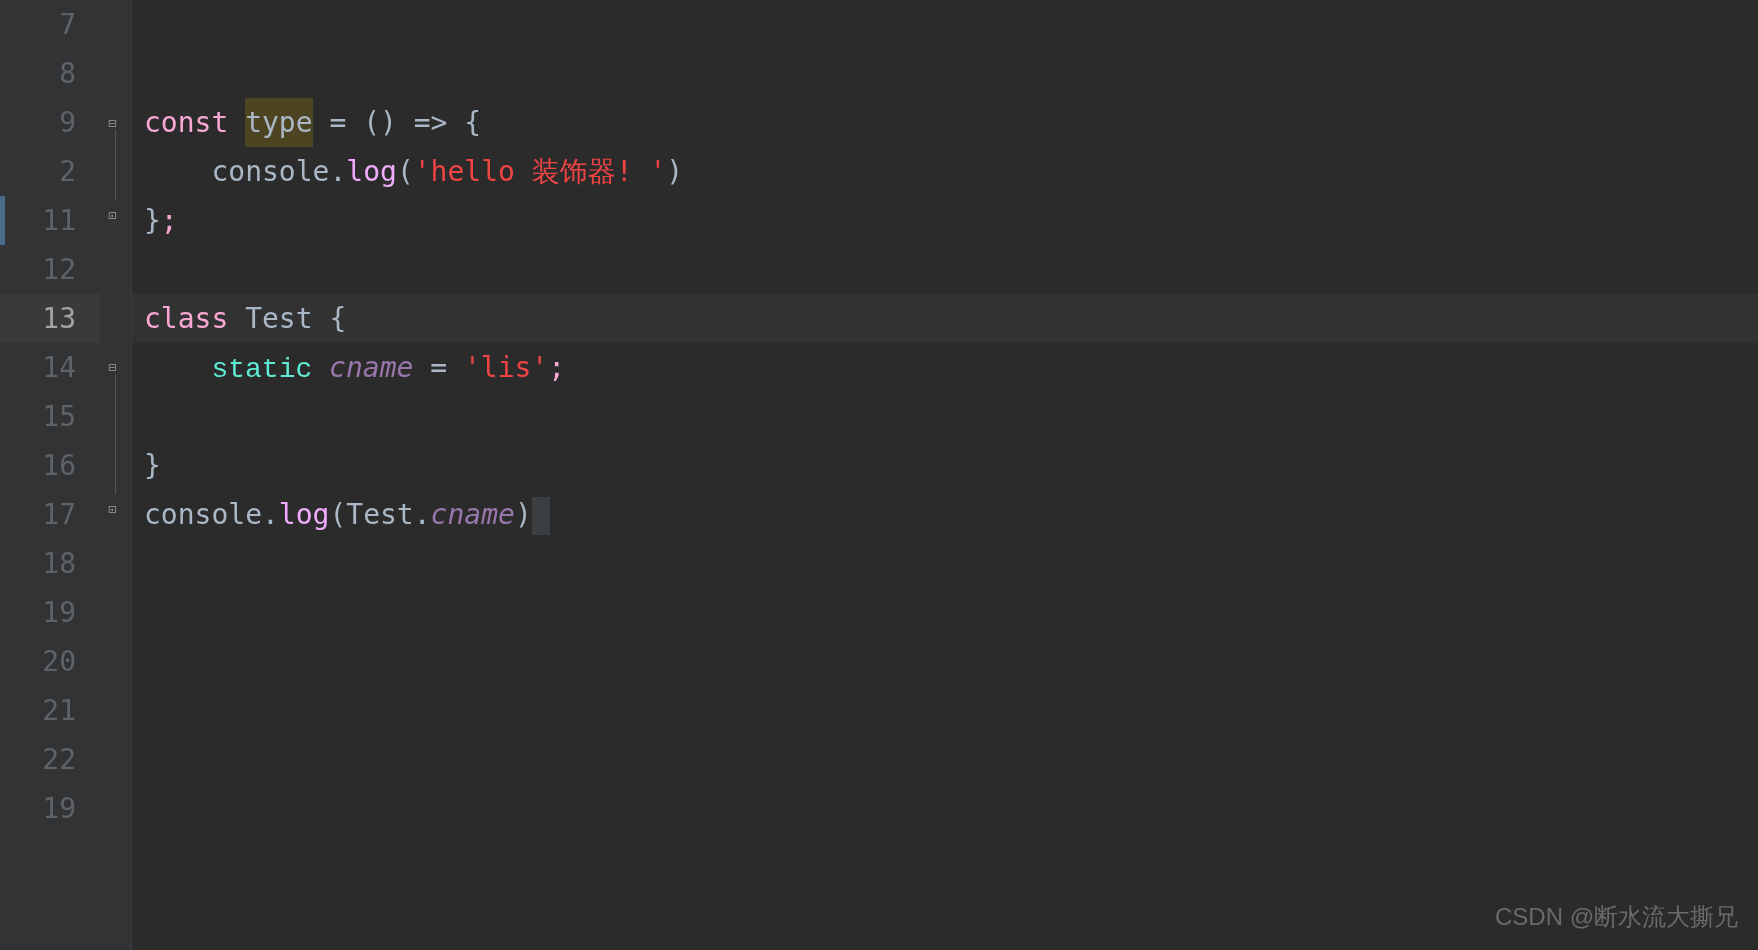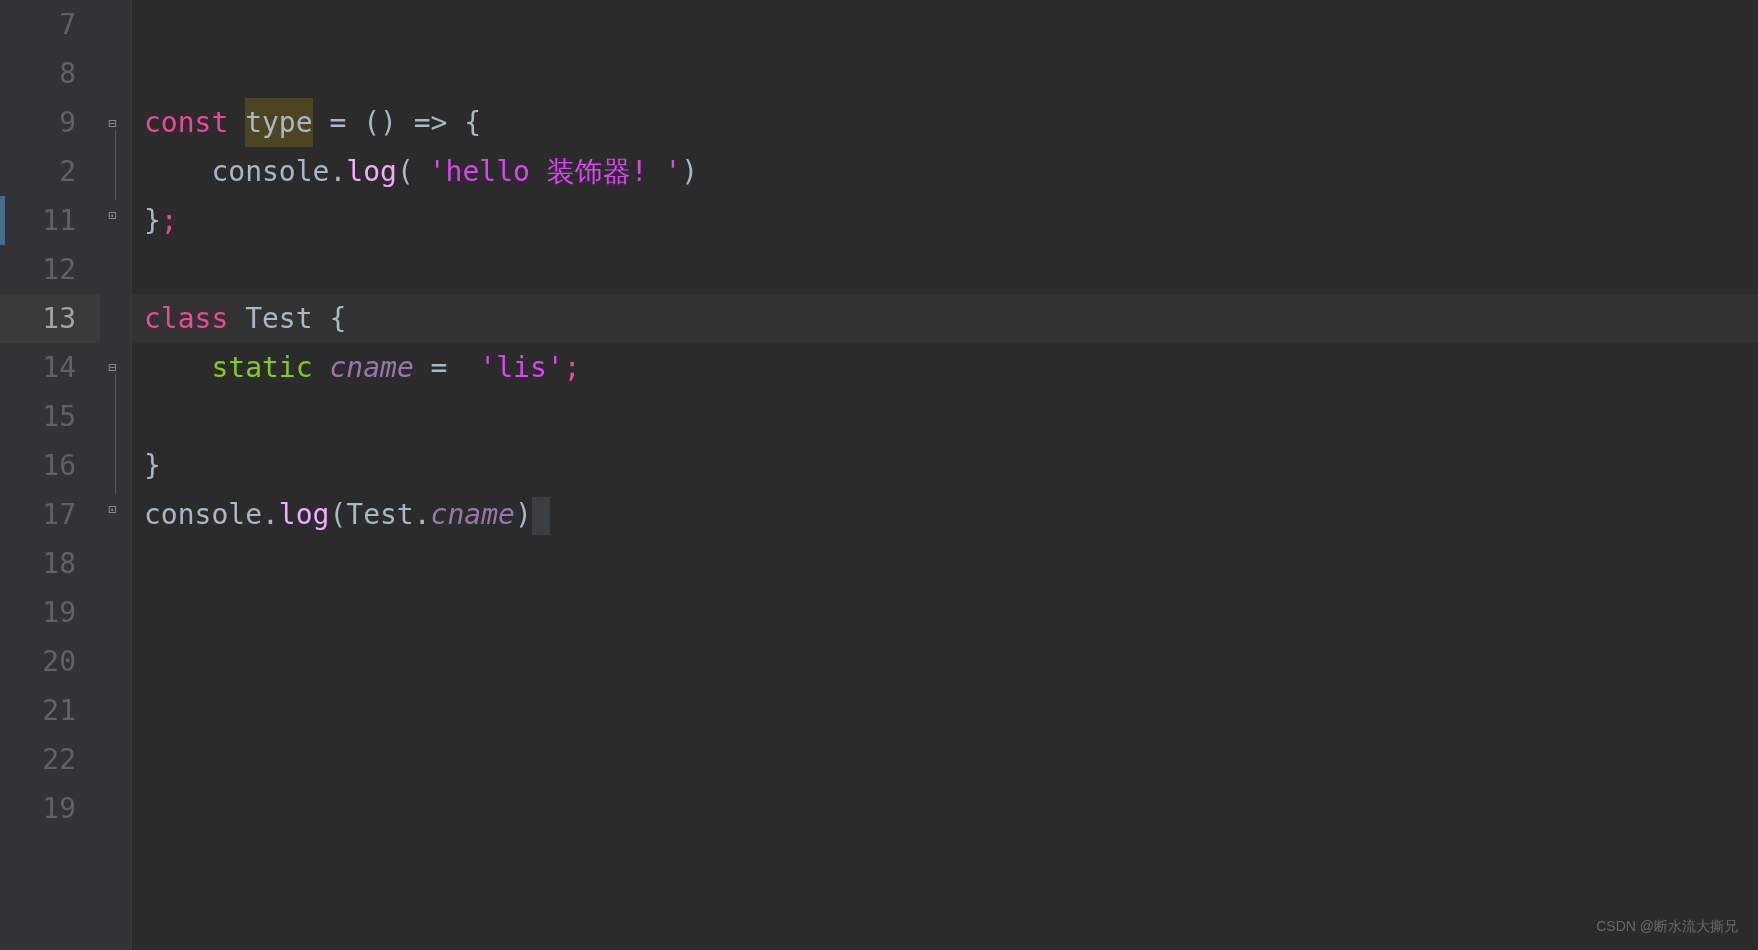--- a/index.html
+++ b/index.html
@@ -86,26 +86,26 @@
       left: 0;
       width: 5px;
       height: 49px;
       background: #4a6b8a;
       z-index: 1;
     }
     .code .line span {
       position: relative;
       z-index: 2;
     }
-    .keyword { color: #ec4899; }
+    .keyword { color: #f9a8d4; }
     .method { color: #f0abfc; }
-    .string { color: #d946ef; margin-left: 15px; }
+    .string { color: #ef4444; }
     .default { color: #a9b7c6; }
     .decorator { color: #bbb529; }
-    .static-kw { color: #84cc16; }
+    .static-kw { color: #5eead4; font-family: Liberation Mono, monospace; }
     .field-name { color: #9876aa; font-style: italic; }
     .highlight-bg {
       background: #4d4522;
       display: inline-block;
     }
     .selection-bg {
       background: #515b4a;
     }
     .cursor {
       display: inline-block;
@@ -120,21 +120,21 @@
       background: #3c3f41;
       width: 18px;
       height: 38px;
       vertical-align: middle;
     }
     .watermark {
       position: absolute;
       bottom: 12px;
       right: 20px;
       color: #6a6a6a;
-      font-size: 14px;
+      font-size: 24px;
       font-family: sans-serif;
       z-index: 10;
     }
   </style>
 </head>
 <body>
 
 <div class="editor">
   <div class="current-line-gutter" style="top:294px;"></div>
   <div class="left-indicator" style="top:196px;"></div>

